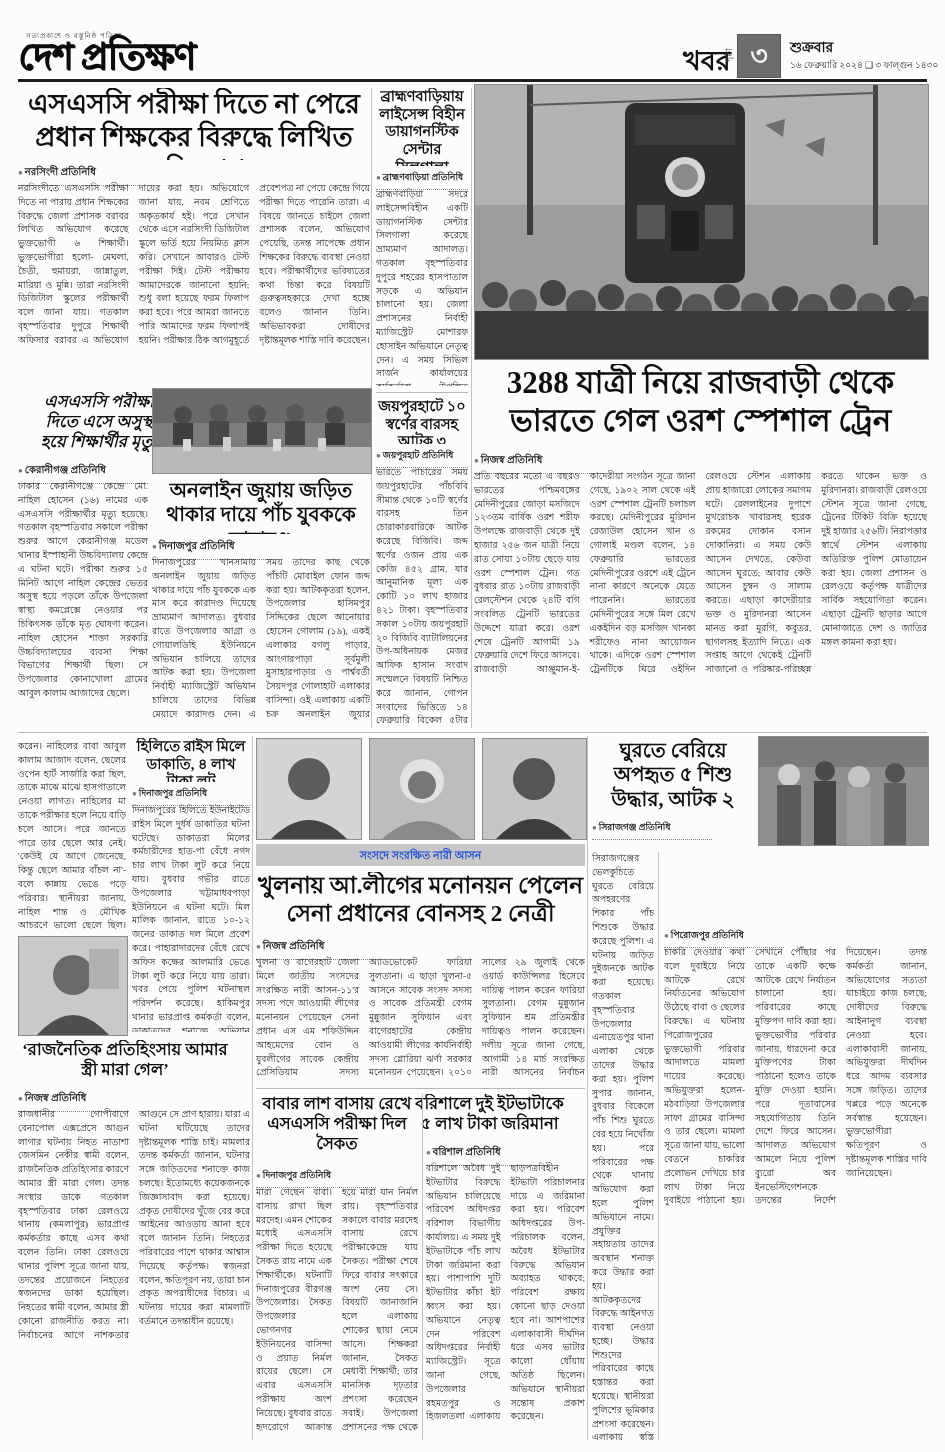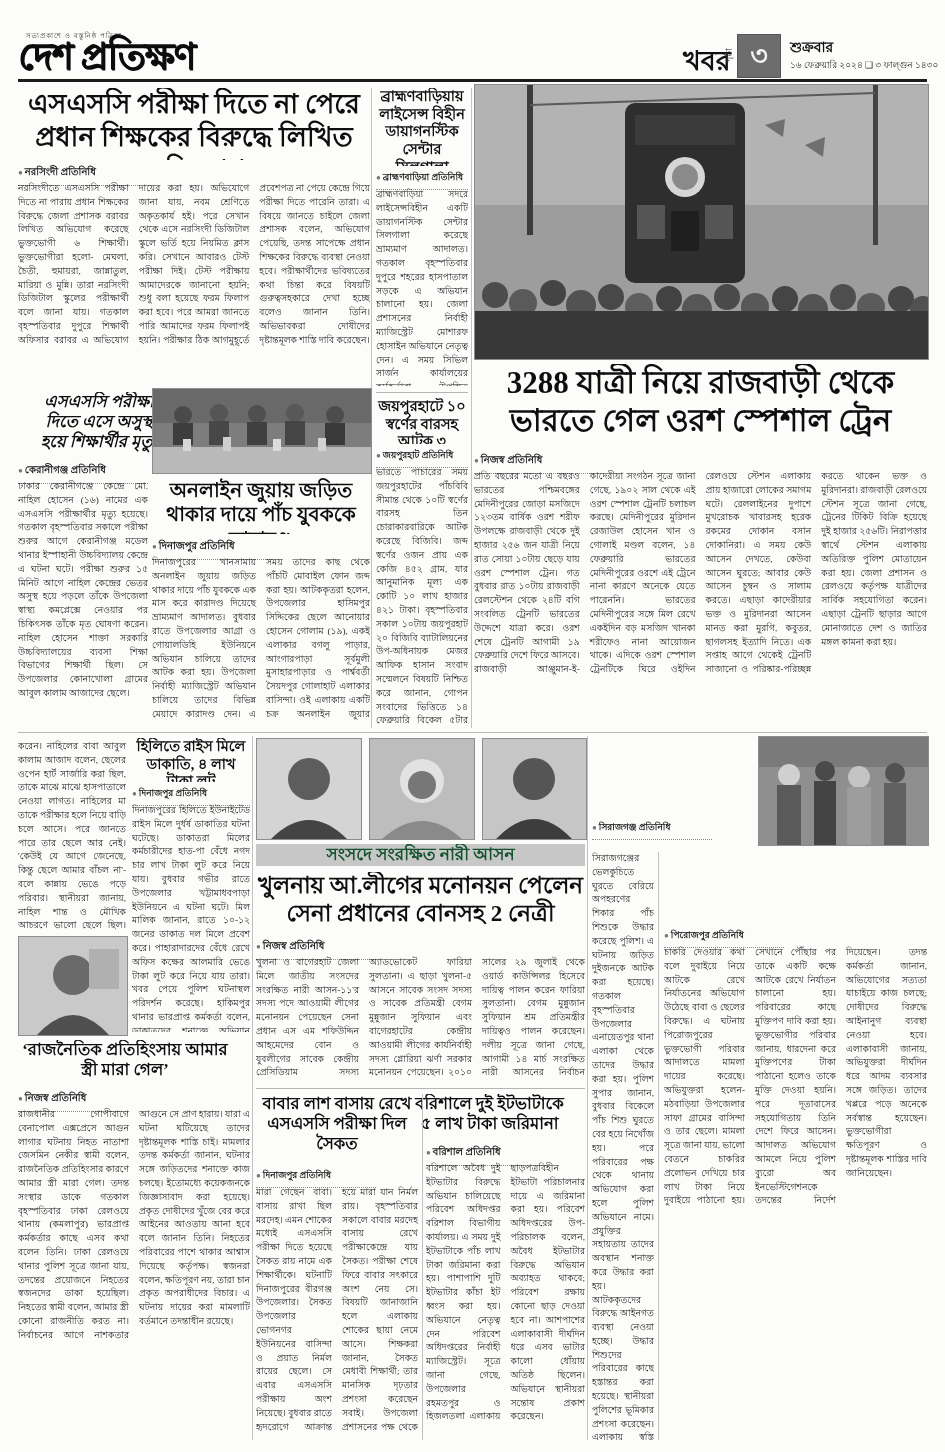--- a/index.html
+++ b/index.html
@@ -22,21 +22,21 @@
   .weekday{font-size:14px;font-weight:bold;color:#111;}
   .dateline{font-size:9px;color:#222;}
   .rule-main{height:3px;background:#1c1c1c;}
   .rule-sub{height:1px;background:#9a9a9a;}
   
   .hl{font-weight:bold;text-align:center;color:#0e0e0e;line-height:1.22;overflow:hidden;}
   .hl-xl{font-size:31px;}
   .hl-lg{font-size:27px;}
   .hl-md{font-size:20px;}
   .hl-sm{font-size:16.5px;}
-  .kicker{background:#c7c7c7;color:#14532d;font-size:17px;font-weight:bold;text-align:center;
+  .kicker{background:#c7c7c7;color:#1d4ed8;font-size:11px;font-weight:bold;text-align:center;
           line-height:22px;height:22px;overflow:hidden;}
   .byline{font-size:10px;font-weight:bold;color:#222;border-bottom:1px dotted #8a8a8a;
           padding-bottom:4px;overflow:hidden;white-space:nowrap;}
   .byline::before{content:"● ";color:#777;font-size:8px;}
   .body-txt{font-size:9.2px;line-height:1.5;text-align:justify;color:#1f1f1f;
             overflow:hidden;column-gap:10px;column-fill:balance;}
   .cols2{column-count:2;} .cols3{column-count:3;} .cols4{column-count:4;}
   .vr{width:1px;background:#c2c2c2;}
   .hrule{height:1px;background:#b5b5b5;}
   
@@ -193,20 +193,21 @@
         <circle cx="51" cy="40" r="21" fill="#555"></circle>
       <path d="M13 100 Q51 60 89 100 Z" fill="#3d3d3d"></path>
     </svg>
   </div>
   <div class="abs kicker" style="left:256px;top:844px;width:329px;">সংসদে সংরক্ষিত নারী আসন</div>
   <div class="abs hl" style="left:256px;top:872px;width:329px;height:62px;font-size:23px;">খুলনায় আ.লীগের মনোনয়ন পেলেন সেনা প্রধানের বোনসহ 2 নেত্রী</div>
   <div class="abs byline" style="left:256px;top:938px;width:120px;">নিজস্ব প্রতিনিধি</div>
   <div class="abs body-txt cols3" style="left:256px;top:956px;width:329px;height:128px;">খুলনা ও বাগেরহাট জেলা মিলে জাতীয় সংসদের সংরক্ষিত নারী আসন-১১'র সদস্য পদে আওয়ামী লীগের মনোনয়ন পেয়েছেন সেনা প্রধান এস এম শফিউদ্দিন আহমেদের বোন ও যুবলীগের সাবেক কেন্দ্রীয় প্রেসিডিয়াম সদস্য অ্যাডভোকেট ফারিয়া সুলতানা। এ ছাড়া খুলনা-৫ আসনে সাবেক সংসদ সদস্য ও সাবেক প্রতিমন্ত্রী বেগম মুন্নুজান সুফিয়ান এবং বাগেরহাটের কেন্দ্রীয় আওয়ামী লীগের কার্যনির্বাহী সদস্য গ্লোরিয়া ঝর্ণা সরকার মনোনয়ন পেয়েছেন। ২০১০ সালের ২৯ জুলাই থেকে ওয়ার্ড কাউন্সিলর হিসেবে দায়িত্ব পালন করেন ফারিয়া সুলতানা। বেগম মুন্নুজান সুফিয়ান শ্রম প্রতিমন্ত্রীর দায়িত্বও পালন করেছেন। দলীয় সূত্রে জানা গেছে, আগামী ১৪ মার্চ সংরক্ষিত নারী আসনের নির্বাচন অনুষ্ঠিত হবে। মনোনয়ন পাওয়ায় নেত্রীরা প্রধানমন্ত্রীর প্রতি কৃতজ্ঞতা প্রকাশ করেছেন; নেতাকর্মীরা তাদের ফুলেল শুভেচ্ছা জানিয়েছেন।</div>
   <div class="abs hrule" style="left:256px;top:1088px;width:329px;"></div>
 
+  <div class="abs hl hl-md" style="left:592px;top:738px;width:162px;height:78px;">ঘুরতে বেরিয়ে অপহৃত ৫ শিশু উদ্ধার, আটক ২</div>
   <div class="abs byline" style="left:592px;top:820px;width:120px;font-size:9px;">সিরাজগঞ্জ প্রতিনিধি</div>
   <div class="abs ph" style="left:758px;top:736px;width:169px;height:108px;">
     <svg viewBox="0 0 169 108" preserveAspectRatio="none">
       <rect width="169" height="108" fill="#8f8f8f"></rect>
       <rect width="169" height="30" fill="#7a7a7a"></rect>
       <circle cx="30" cy="38" r="11" fill="#d0d0d0"></circle>
         <rect x="18" y="48" width="24" height="60" fill="#5a5a5a"></rect>
       <circle cx="66" cy="34" r="10" fill="#4a4a4a"></circle>
         <rect x="55" y="44" width="22" height="64" fill="#444"></rect>
       <circle cx="100" cy="40" r="11" fill="#c4c4c4"></circle>

